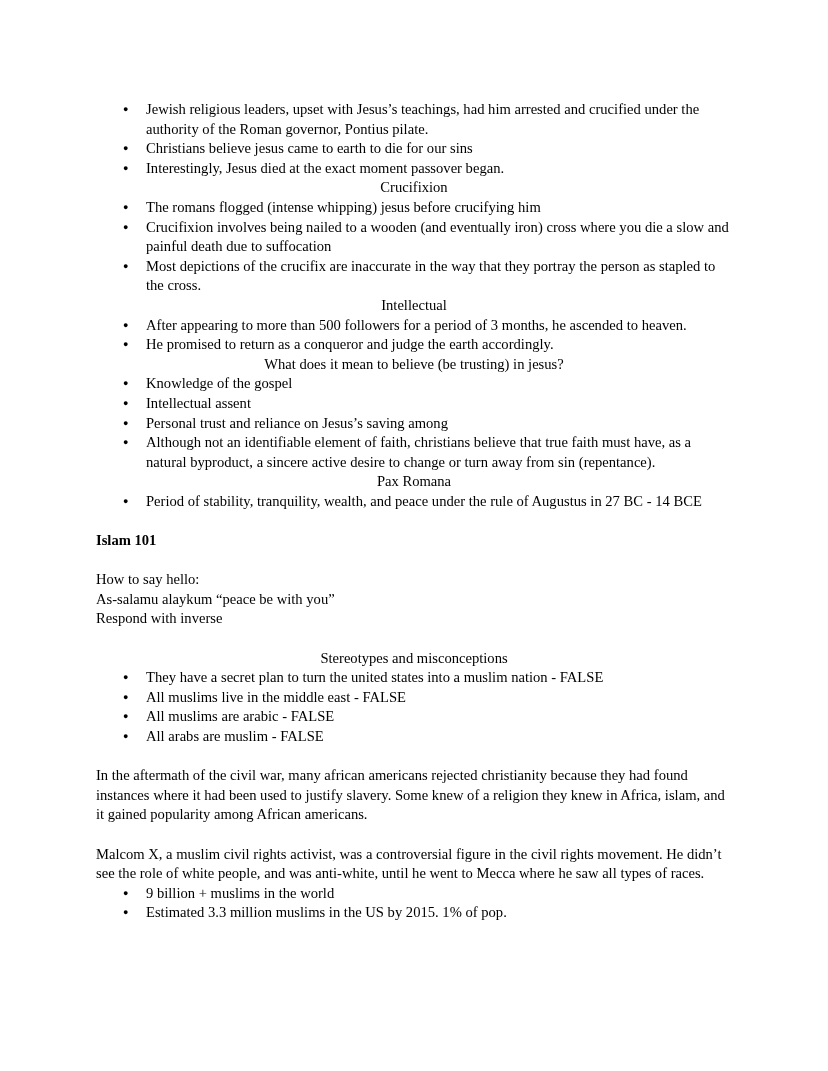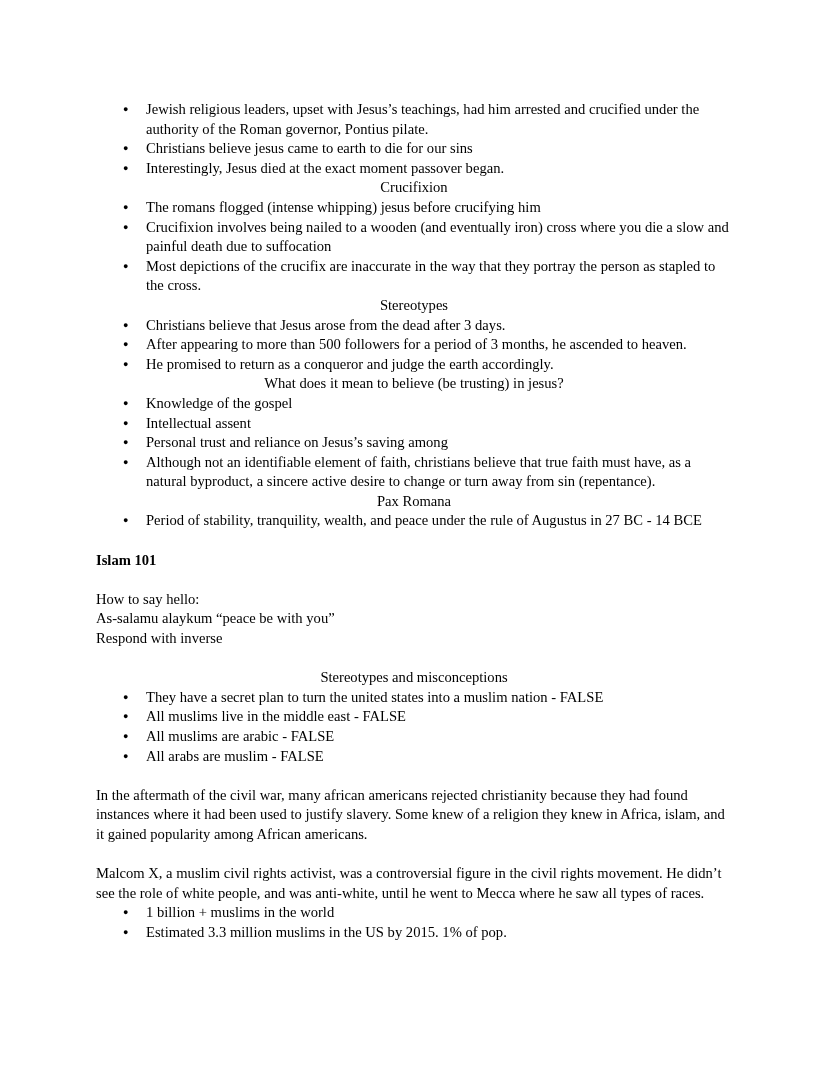--- a/index.html
+++ b/index.html
@@ -59,26 +59,22 @@
     <li class="bitem">
       <span class="bullet"></span>
       <span>Crucifixion involves being nailed to a wooden (and eventually iron) cross where you die a slow and painful death due to suffocation</span>
     </li>
     <li class="bitem">
       <span class="bullet"></span>
       <span>Most depictions of the crucifix are inaccurate in the way that they portray the person as stapled to the cross.</span>
     </li>
   </ul>
 
-  <div class="heading">Stereotypes</div>
+  <div class="heading">Intellectual</div>
   <ul class="blist">
-    <li class="bitem">
-      <span class="bullet"></span>
-      <span>Christians believe that Jesus arose from the dead after 3 days.</span>
-    </li>
     <li class="bitem">
       <span class="bullet"></span>
       <span>After appearing to more than 500 followers for a period of 3 months, he ascended to heaven.</span>
     </li>
     <li class="bitem">
       <span class="bullet"></span>
       <span>He promised to return as a conqueror and judge the earth accordingly.</span>
     </li>
   </ul>
 
@@ -145,21 +141,21 @@
   <div class="sp"></div>
 
   <div class="para">In the aftermath of the civil war, many african americans rejected christianity because they had found instances where it had been used to justify slavery. Some knew of a religion they knew in Africa, islam, and it gained popularity among African americans.</div>
 
   <div class="sp"></div>
 
   <div class="para">Malcom X, a muslim civil rights activist, was a controversial figure in the civil rights movement. He didn’t see the role of white people, and was anti-white, until he went to Mecca where he saw all types of races.</div>
   <ul class="blist">
     <li class="bitem">
       <span class="bullet"></span>
-      <span>1 billion + muslims in the world</span>
+      <span>9 billion + muslims in the world</span>
     </li>
     <li class="bitem">
       <span class="bullet"></span>
       <span>Estimated 3.3 million muslims in the US by 2015. 1% of pop.</span>
     </li>
   </ul>
 
 </div>
 
 </body></html>

